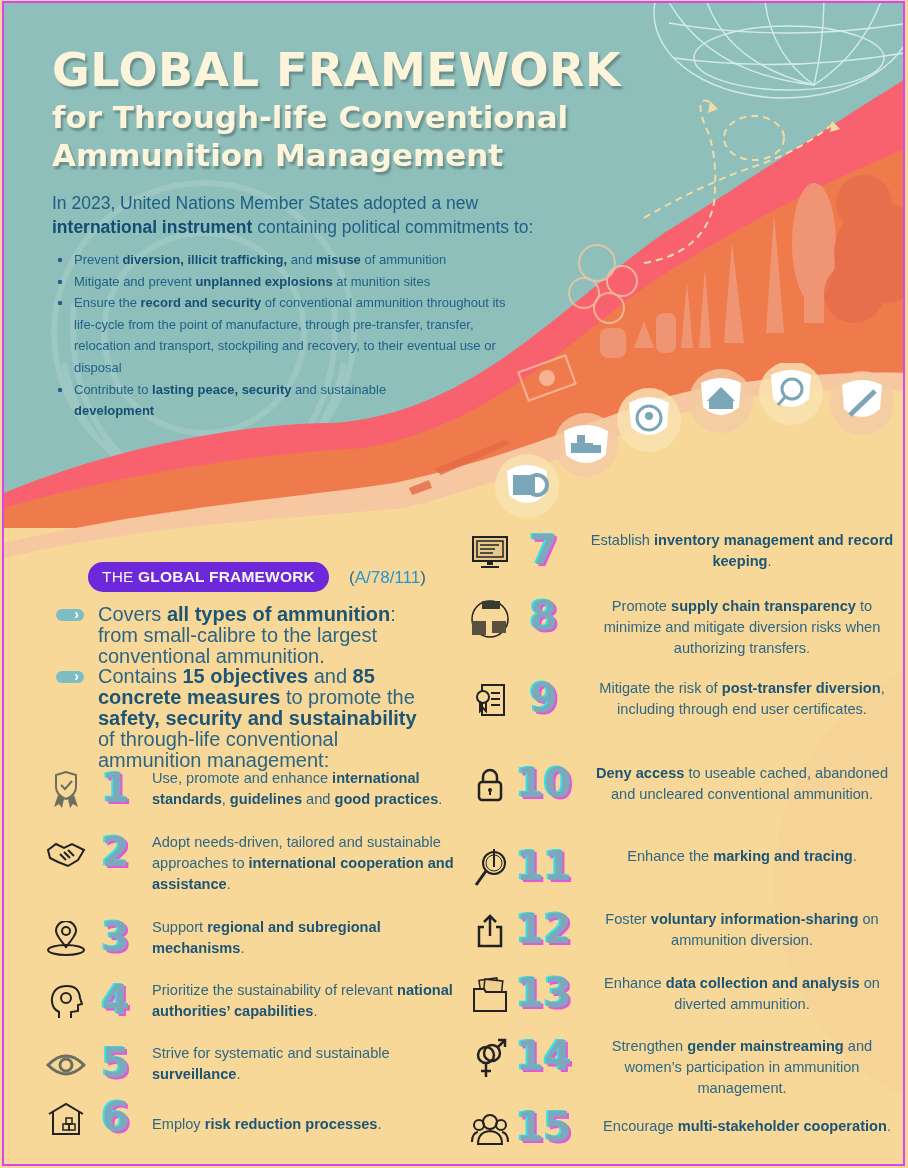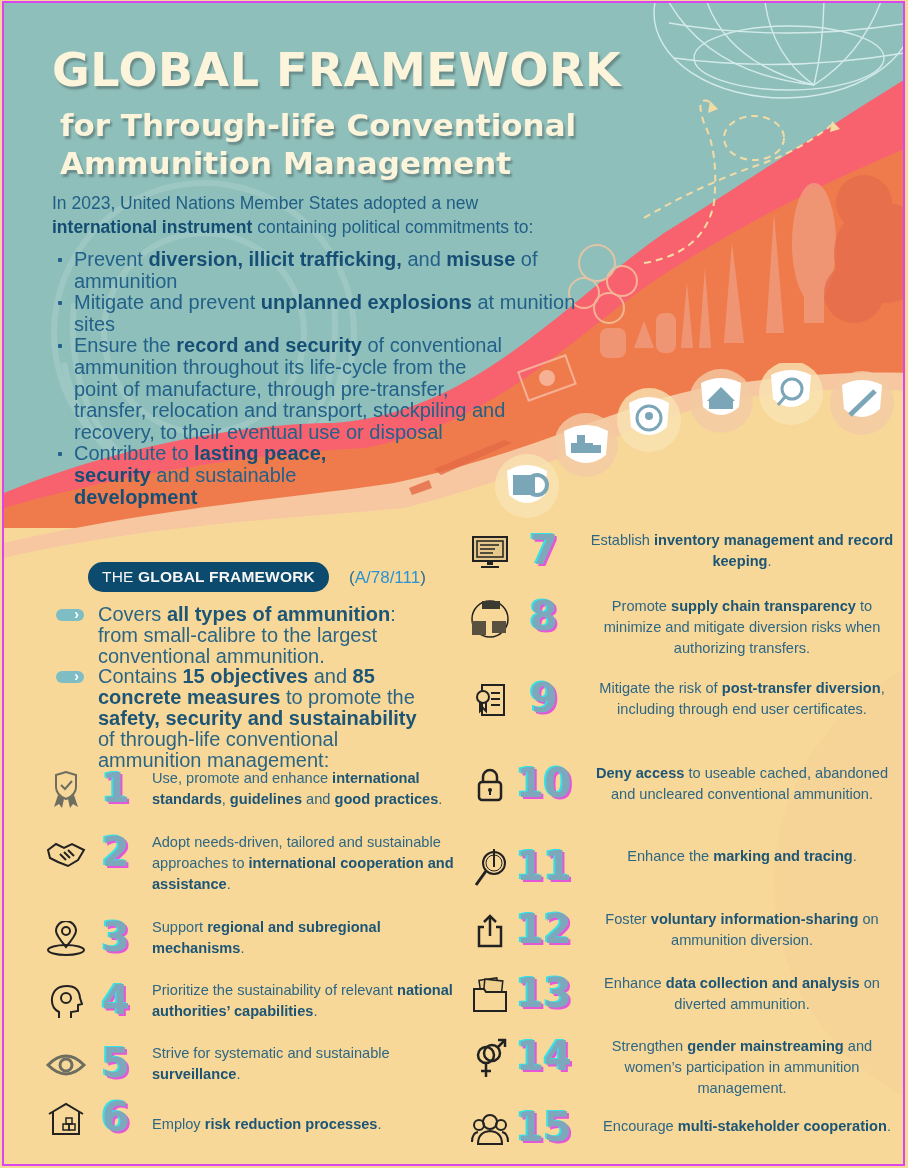--- a/index.html
+++ b/index.html
@@ -15,44 +15,44 @@
   }
   svg.bg { position: absolute; left: 0; top: 0; }
 
   .title1 {
     position: absolute; left: 48px; top: 40px; margin: 0;
     font-size: 46px; font-weight: bold; color: #fdf4dc; letter-spacing: 0.5px;
     text-shadow: 2px 3px 2px rgba(60,80,80,0.45);
     font-family: "DejaVu Sans", sans-serif;
   }
   .title2 {
-    position: absolute; left: 48px; top: 95px; margin: 8px;
+    position: absolute; left: 48px; top: 95px; margin: 0;
     font-size: 31px; font-weight: bold; color: #fdf4dc; line-height: 38px;
     text-shadow: 2px 3px 2px rgba(60,80,80,0.45);
     font-family: "DejaVu Sans", sans-serif;
   }
   .intro {
     position: absolute; left: 48px; top: 188px; width: 580px; margin: 0;
     font-size: 17.5px; line-height: 24px; color: #1f5e86;
   }
   .intro b { color: #134d73; }
   ul.commitments {
     position: absolute; left: 52px; top: 246px; width: 520px; margin: 0; padding: 0;
-    list-style: none; font-size: 20px; line-height: 21.6px; color: #22618a;
+    list-style: none; font-size: 13px; line-height: 21.6px; color: #22618a;
   }
   ul.commitments li { position: relative; padding-left: 18px; }
   ul.commitments li::before {
     content: ""; position: absolute; left: 2px; top: 9px; width: 4px; height: 4px;
     background: #22618a; border-radius: 1px;
   }
   ul.commitments b { color: #164f76; }
 
   .pill {
     position: absolute; left: 84px; top: 559px; height: 30px; padding: 0 14px;
-    border-radius: 15px; background: #0c4a6e; color: #f6f7f4;
+    border-radius: 15px; background: #6d28d9; color: #f6f7f4;
     font-size: 15.5px; line-height: 30px; letter-spacing: 0.2px;
   }
   .pill b { font-weight: bold; }
   .ref {
     position: absolute; left: 345px; top: 565px; font-size: 17px; font-weight: normal; color: #2a93d1;
   }
   .ref span.paren { color: #2a6c8f; }
 
   .fact { position: absolute; left: 52px; width: 380px; font-size: 20px; line-height: 21px; color: #2b6584; }
   .fact b { color: #1c5575; }

